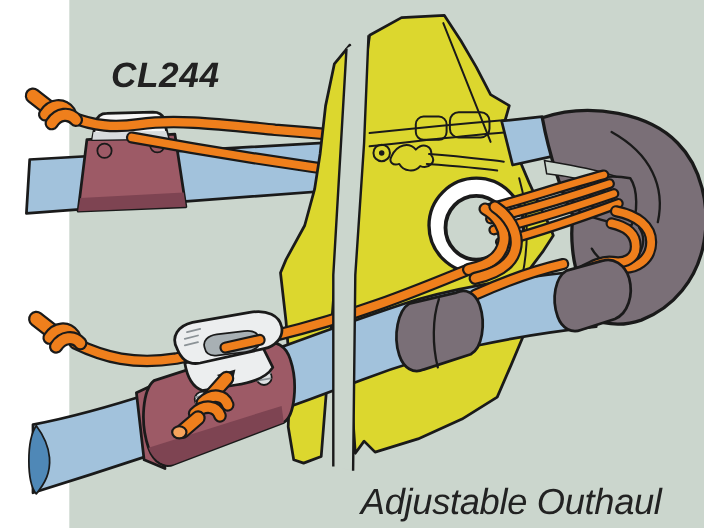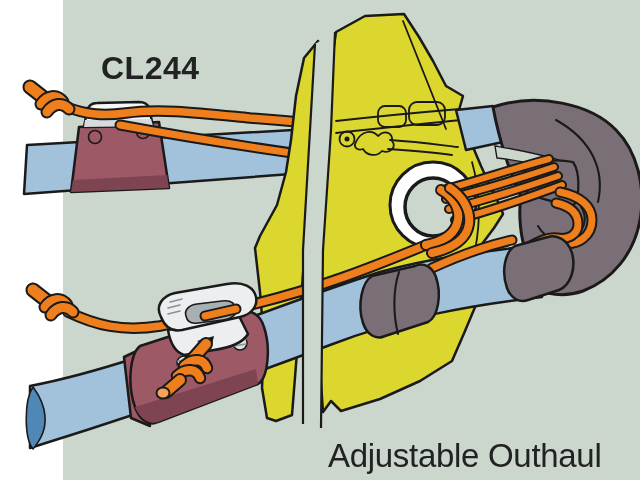--- a/index.html
+++ b/index.html
@@ -5,21 +5,21 @@
   :root{
     --c-page:#ffffff; --c-panel:#cbd6cd; --c-outline:#1a1a1a; --c-rope:#ef7f1c;
     --c-rope-end:#f5a35c; --c-tube:#a2c2dc; --c-tube-break:#4f88b7; --c-sail:#dcd72e;
     --c-fitting:#7a6f77; --c-fitting-dark:#675d66; --c-clamp:#9d5a66; --c-clamp-dark:#7e4452;
     --c-cleat-silver:#eceeef; --c-cleat-slot:#a8b0b4; --c-cleat-white:#f7f7f7;
     --c-cleat-shade:#d7dbdd; --c-screw:#dde1e3; --c-text:#222222;
   }
   html,body{margin:0;padding:0;}
   body{width:640px;height:480px;overflow:hidden;background:var(--c-page);
        font-family:"Liberation Sans", sans-serif;}
-  .stage{position:relative;width:640px;height:472px;}
+  .stage{position:relative;width:640px;height:472px;font-style:italic;}
   svg{position:absolute;left:0;top:0;}
   .shape{stroke:var(--c-outline);stroke-width:2.5;stroke-linejoin:round;}
   .thin{stroke:var(--c-outline);stroke-width:1.6;stroke-linejoin:round;}
   .f-panel{fill:var(--c-panel);}
   .f-tube{fill:var(--c-tube);}
   .f-dkblue{fill:var(--c-tube-break);}
   .f-sail{fill:var(--c-sail);}
   .f-gray{fill:var(--c-fitting);}
   .f-dgray{fill:var(--c-fitting-dark);}
   .f-clamp{fill:var(--c-clamp);}

